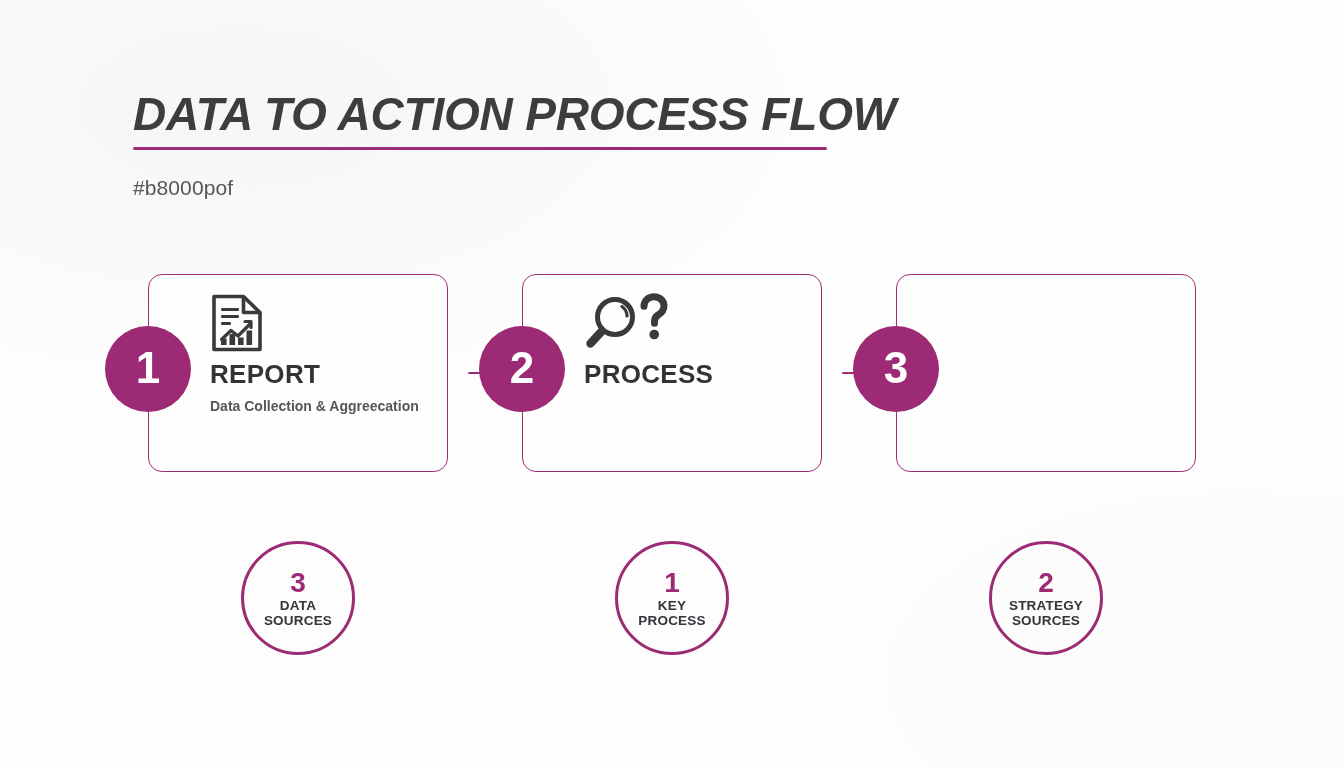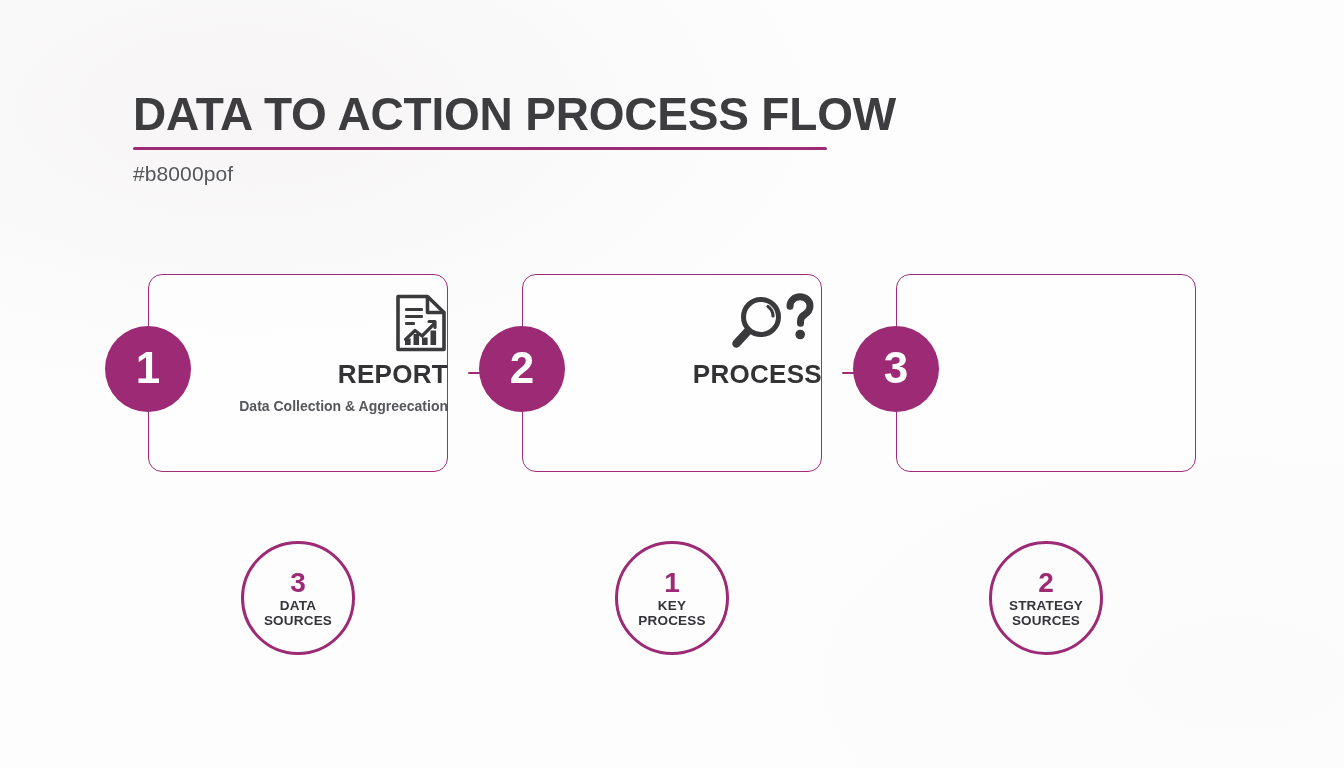--- a/index.html
+++ b/index.html
@@ -34,30 +34,31 @@
     top: 86px;
     width: 760px;
   }
   .slide-title {
     font-size: 46px;
     line-height: 56px;
     font-weight: 700;
     letter-spacing: -0.2px;
     color: #3d3d3f;
     white-space: nowrap;
+    font-style: italic;
   }
   .title-rule {
     margin-top: 5px;
     width: 694px;
     height: 3px;
     background: #9c2a74;
     border-radius: 2px;
   }
   .slide-subtitle {
-    margin-top: 11px;
+    margin-top: 25px;
     font-size: 21px;
     line-height: 26px;
     font-weight: 400;
     color: #55565a;
     letter-spacing: 0.1px;
   }
 
   
   .steps-row {
     position: absolute;
@@ -108,21 +109,21 @@
   }
 
   .step-body {
     position: absolute;
     left: 62px;
     top: 0;
     width: 238px;
     height: 198px;
     display: flex;
     flex-direction: column;
-    align-items: flex-end;
+    align-items: flex-start;
     justify-content: flex-start;
     padding-top: 18px;
     text-align: center;
   }
 
   .step-icon {
     height: 62px;
     display: flex;
     align-items: center;
     justify-content: center;

